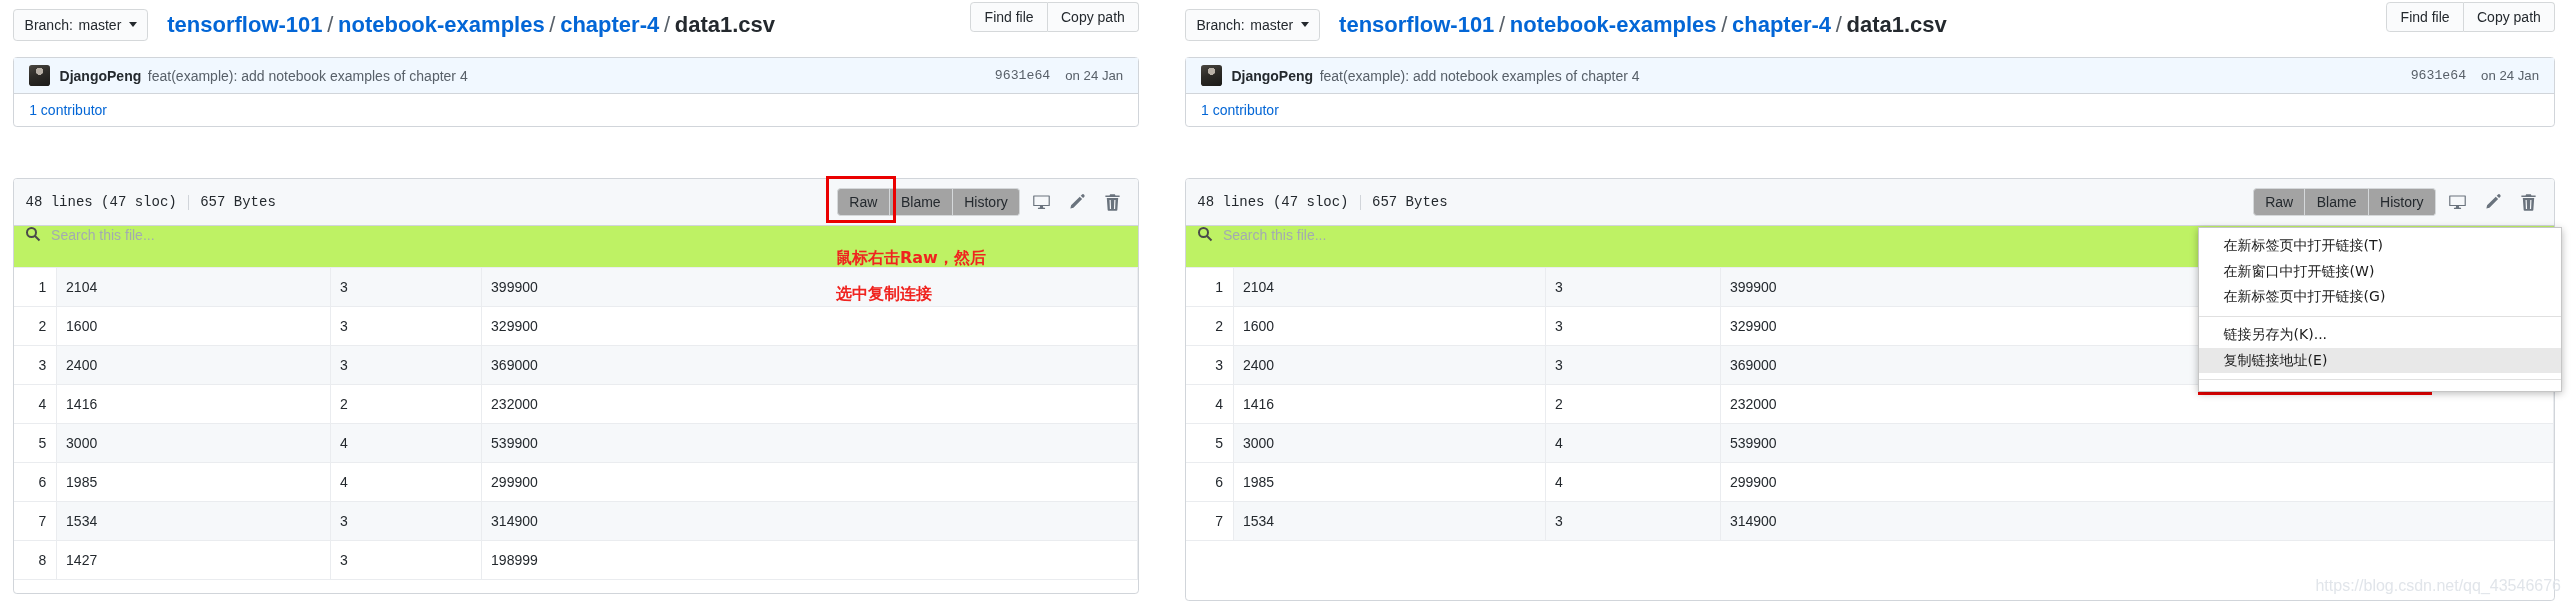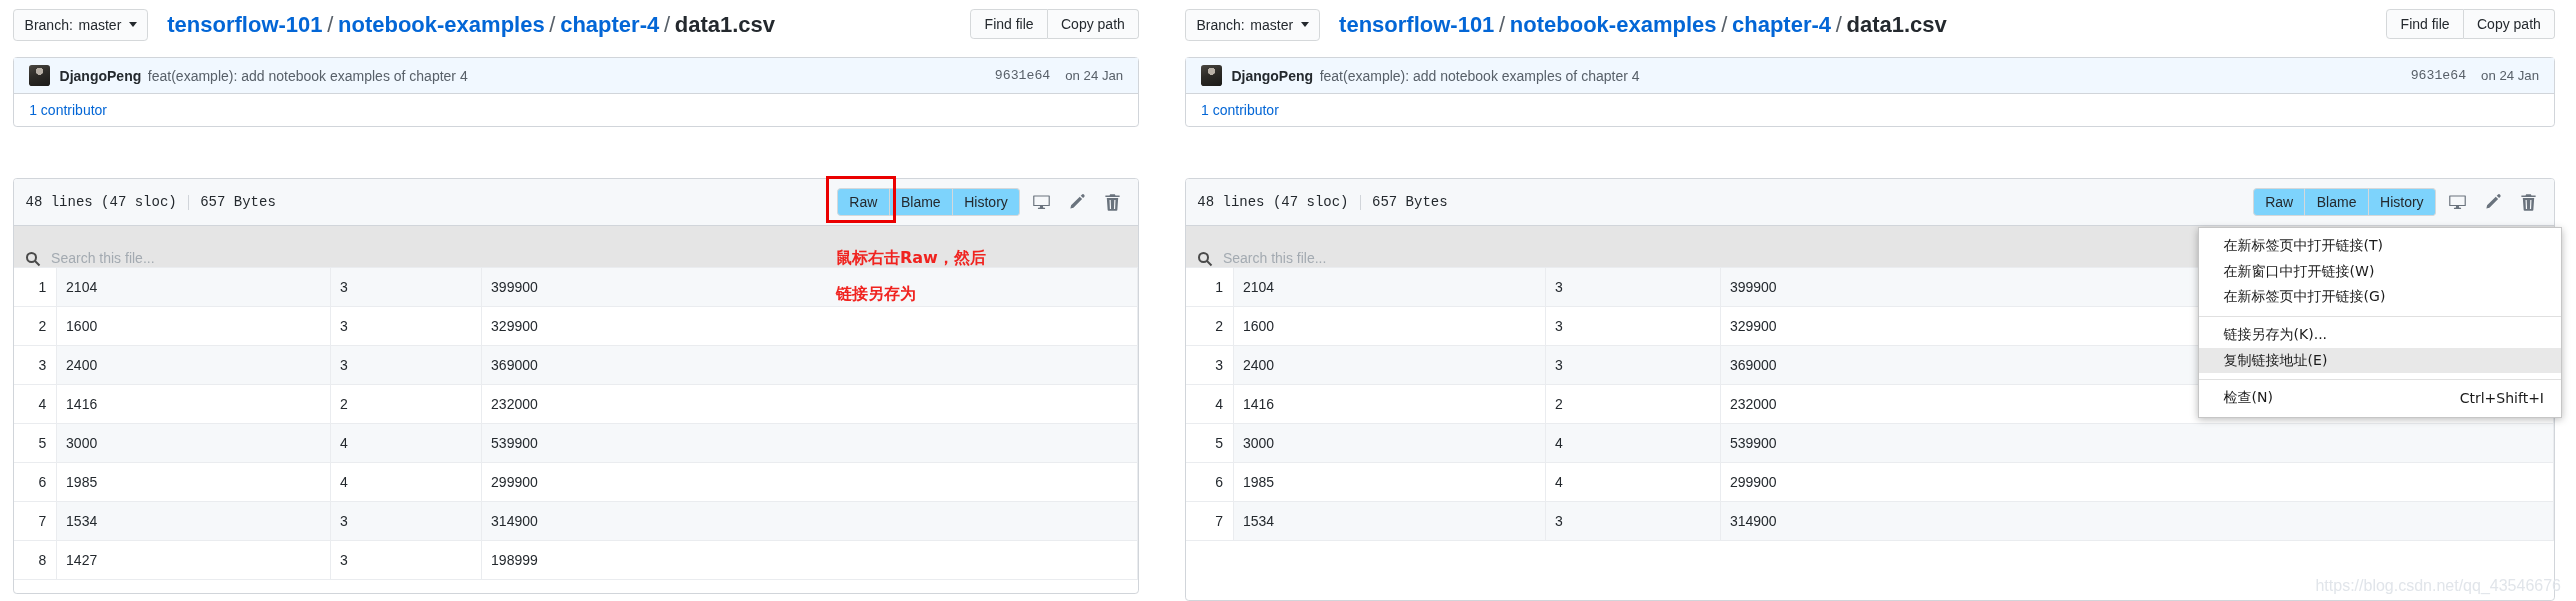--- a/index.html
+++ b/index.html
@@ -93,20 +93,21 @@
   }
   .breadcrumb .current {
     color: #24292e;
     font-weight: bold;
   }
 
   .header-actions {
     position: absolute;
     display: flex;
     height: 23px;
+    align-items: flex-end;
   }
   .btn-group { display: flex; }
   .btn-group > button {
     font-family: inherit;
     font-size: 14px;
     color: #24292e;
     background: #fafbfc;
     border: 0.9px solid #d5d8da;
     padding: 0 13.2px;
     height: 30px;
@@ -230,21 +231,21 @@
     margin-left: auto;
     display: flex;
     align-items: center;
     gap: 0;
   }
   .seg-group { display: flex; }
   .seg-group > button {
     font-family: inherit;
     font-size: 14px;
     color: #24292e;
-    background: #7dd3fc;
+    background: #a3a3a3;
     border: 0.9px solid #d5d8da;
     padding: 0 11.3px;
     height: 28px;
     cursor: pointer;
   }
   .seg-group > button + button { border-left: none; }
   .seg-group > button:first-child { border-radius: 3.8px 0 0 3.8px; }
   .seg-group > button:last-child  { border-radius: 0 3.8px 3.8px 0; }
 
   .icon-btn {
@@ -257,26 +258,26 @@
     border: none;
     cursor: pointer;
     padding: 0;
     margin-left: 7.6px;
   }
   .icon-btn svg { display: block; fill: #6a737d; }
 
   
   .file-search {
     display: flex;
-    align-items: flex-end;
+    align-items: flex-start;
     height: 42px;
     padding: 0 11.3px;
     border-bottom: 0.9px solid #eaecef;
     box-sizing: border-box;
-    background: #e5e5e5;
+    background: #bef264;
   }
   .file-search svg { fill: none; stroke: #4a4a4a; stroke-width: 2; }
   .file-search input {
     border: none;
     outline: none;
     font-family: inherit;
     font-size: 14px;
     color: #24292e;
     margin-left: 7.6px;
     background: transparent;
@@ -507,21 +508,21 @@
               <td>1427</td>
               <td>3</td>
               <td class="c-last">198999</td>
             </tr>
           </tbody>
       </table>
     </div>
 
     <div class="redbox" style="left:826px; top:176px; width:70px; height:47px;"></div>
     <div class="red-note" style="left:836px; top:248px;">鼠标右击Raw，然后</div>
-    <div class="red-note" style="left:836px; top:284px;">链接另存为</div>
+    <div class="red-note" style="left:836px; top:284px;">选中复制连接</div>
   </div>
 
   <div class="seam"></div>
 
   <div class="panel panel-right">
 
     <div class="crumb-row" style="left:15px; top:5.7px;">
       <div class="branch-btn">
         <span>Branch:</span>
         <span class="bold">master</span>
@@ -659,24 +660,20 @@
             <span>在新标签页中打开链接(G)</span>
           </div>
           <div class="ctx-sep"></div>
           <div class="ctx-item">
             <span>链接另存为(K)...</span>
           </div>
           <div class="ctx-item highlighted">
             <span>复制链接地址(E)</span>
           </div>
           <div class="ctx-sep"></div>
-          <div class="ctx-item">
-            <span>检查(N)</span>
-            <span class="accel">Ctrl+Shift+I</span>
-          </div>
         </div>
     </div>
 
     <div class="redbox" style="left:1028px; top:364px; width:234px; height:31px;"></div>
 
     <div class="watermark" style="right:15px; bottom:5.7px;">https://blog.csdn.net/qq_43546676</div>
   </div>
 
 </div>
 

